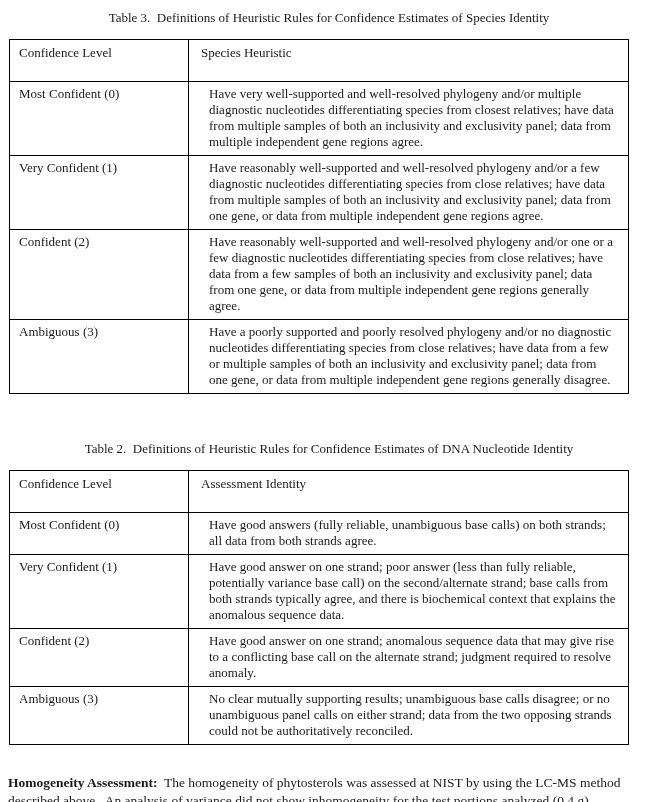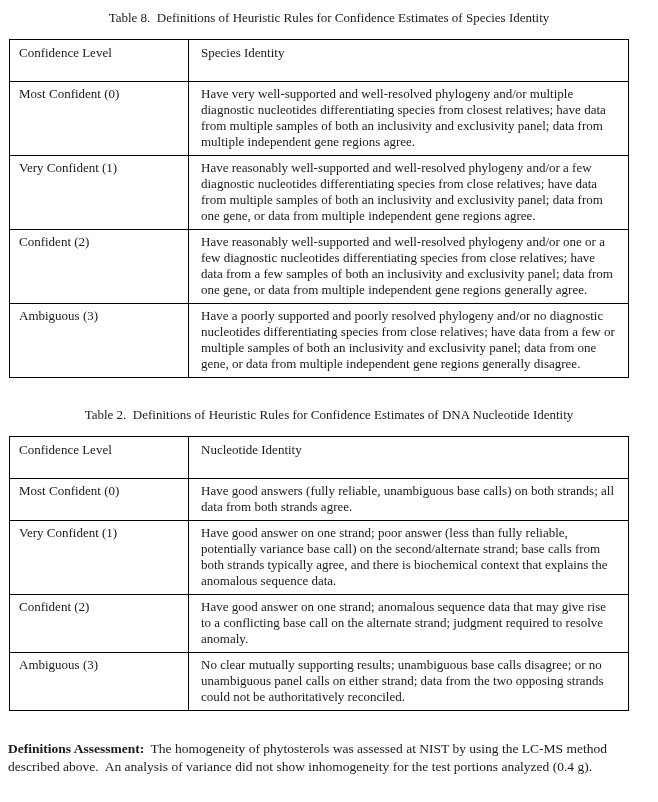--- a/index.html
+++ b/index.html
@@ -21,21 +21,21 @@
     padding-top: 9px;
   }
   .table-title {
     text-align: center;
     font-size: 13px;
     line-height: 17px;
     white-space: pre-wrap;
     margin: 0 0 13px 0;
   }
   .table-section-2 {
-    margin-top: 28px;
+    margin-top: 46px;
   }
   table.rules {
     border-collapse: collapse;
     table-layout: fixed;
     margin-left: 9px;
     width: 620px;
     font-size: 13px;
     line-height: 16px;
   }
   table.rules col.c1 { width: 179px; }
@@ -48,48 +48,48 @@
     white-space: pre-wrap;
   }
   table.rules th {
     padding: 5px 8px 20px 9px;
   }
   table.rules th.col2 { padding-left: 12px; }
   table.rules td.col1 {
     padding: 4px 8px 5px 9px;
   }
   table.rules td.col2 {
-    padding: 4px 10px 5px 12px;
+    padding: 4px 10px 5px 20px;
   }
   .para {
     margin: 0 8px 0 8px;
     font-size: 13.5px;
     line-height: 17.5px;
     white-space: pre-wrap;
   }
   .para-first { margin-top: 29px; }
   .para-label { font-weight: bold; }
   .para-text { margin-left: 3px; }
 </style>
 </head>
 <body>
 
 <div class="page">
 
   <section class="table-section-1">
-    <div class="table-title">Table 8.  Definitions of Heuristic Rules for Confidence Estimates of Species Identity</div>
+    <div class="table-title">Table 3.  Definitions of Heuristic Rules for Confidence Estimates of Species Identity</div>
     <table class="rules">
       <colgroup>
           <col class="c1">
           <col class="c2">
         </colgroup>
       <thead>
         <tr>
           <th class="col1">Confidence Level</th>
-          <th class="col2">Species Identity</th>
+          <th class="col2">Species Heuristic</th>
         </tr>
       </thead>
       <tbody>
         <tr>
           <td class="col1">Most Confident (0)</td>
           <td class="col2">Have very well-supported and well-resolved phylogeny and/or multiple diagnostic nucleotides differentiating species from closest relatives; have data from multiple samples of both an inclusivity and exclusivity panel; data from multiple independent gene regions agree.</td>
         </tr>
         <tr>
           <td class="col1">Very Confident (1)</td>
           <td class="col2">Have reasonably well-supported and well-resolved phylogeny and/or a few diagnostic nucleotides differentiating species from close relatives; have data from multiple samples of both an inclusivity and exclusivity panel; data from one gene, or data from multiple independent gene regions agree.</td>
@@ -109,21 +109,21 @@
   <section class="table-section-2">
     <div class="table-title">Table 2.  Definitions of Heuristic Rules for Confidence Estimates of DNA Nucleotide Identity</div>
     <table class="rules">
       <colgroup>
           <col class="c1">
           <col class="c2">
         </colgroup>
       <thead>
         <tr>
           <th class="col1">Confidence Level</th>
-          <th class="col2">Nucleotide Identity</th>
+          <th class="col2">Assessment Identity</th>
         </tr>
       </thead>
       <tbody>
         <tr>
           <td class="col1">Most Confident (0)</td>
           <td class="col2">Have good answers (fully reliable, unambiguous base calls) on both strands; all data from both strands agree.</td>
         </tr>
         <tr>
           <td class="col1">Very Confident (1)</td>
           <td class="col2">Have good answer on one strand; poor answer (less than fully reliable, potentially variance base call) on the second/alternate strand; base calls from both strands typically agree, and there is biochemical context that explains the anomalous sequence data.</td>
@@ -133,15 +133,15 @@
           <td class="col2">Have good answer on one strand; anomalous sequence data that may give rise to a conflicting base call on the alternate strand; judgment required to resolve anomaly.</td>
         </tr>
         <tr>
           <td class="col1">Ambiguous (3)</td>
           <td class="col2">No clear mutually supporting results; unambiguous base calls disagree; or no unambiguous panel calls on either strand; data from the two opposing strands could not be authoritatively reconciled.</td>
         </tr>
       </tbody>
     </table>
   </section>
 
-  <p class="para para-first"><b class="para-label">Definitions Assessment:</b> <span class="para-text">The homogeneity of phytosterols was assessed at NIST by using the LC-MS method described above.  An analysis of variance did not show inhomogeneity for the test portions analyzed (0.4 g).</span></p>
+  <p class="para para-first"><b class="para-label">Homogeneity Assessment:</b> <span class="para-text">The homogeneity of phytosterols was assessed at NIST by using the LC-MS method described above.  An analysis of variance did not show inhomogeneity for the test portions analyzed (0.4 g).</span></p>
 
 </div>
 
 </body></html>

